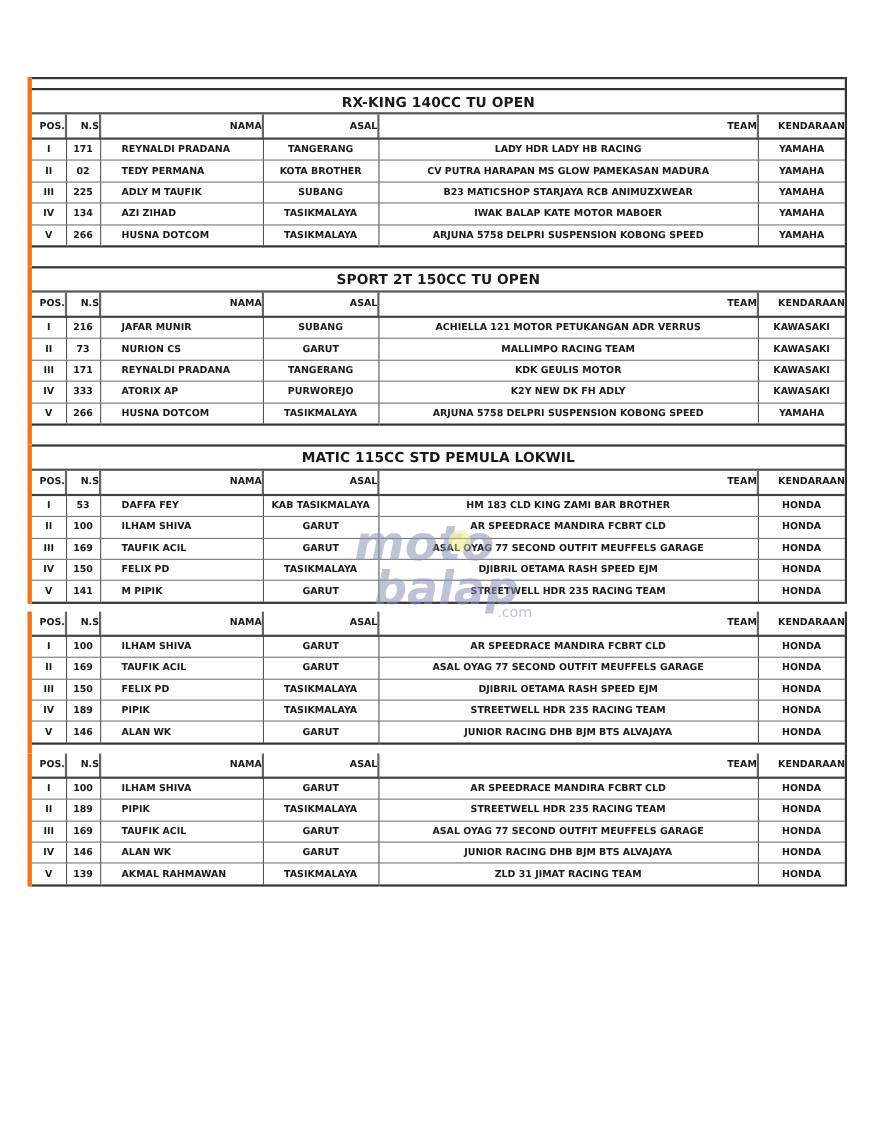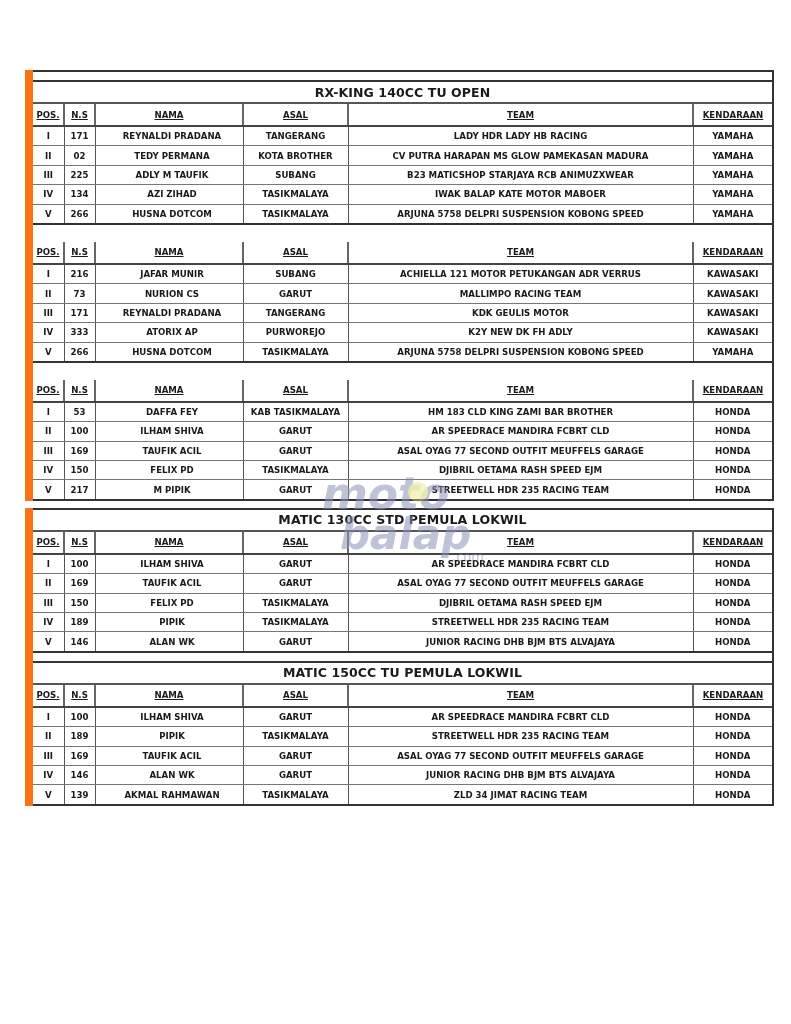--- a/index.html
+++ b/index.html
@@ -1,32 +1,32 @@
 <!DOCTYPE html>
 <html><head>
 <meta charset="utf-8">
 <style>
   html, body { margin: 0; padding: 0; background: #ffffff; }
   body { width: 791px; height: 1024px; position: relative; overflow: hidden;
          font-family: "DejaVu Sans", "Liberation Sans", sans-serif; color: #1a1a1a; }
   .sheet { position: absolute; left: 25px; top: 70px; width: 741px; }
-  .section { width: 739px; border-left: 8px solid #f97316; border-right: 2px solid #333; }
+  .section { width: 739px; border-left: 4px solid #f97316; border-right: 2px solid #333; }
   .blank-row { height: 8px; border-top: 2px solid #333; }
   .blank-row.tall { height: 17px; }
   .title-row { height: 20px; border-top: 2px solid #333; border-bottom: 2px solid #555;
                display: flex; align-items: center; justify-content: center;
                font-weight: bold; font-size: 12.5px; letter-spacing: 0.1px; }
   table { border-collapse: collapse; width: 100%; table-layout: fixed; }
   col.c-pos { width: 31px; } col.c-ns { width: 31px; } col.c-nama { width: 148px; }
   col.c-asal { width: 105px; } col.c-team { width: 345px; } col.c-kend { width: 79px; }
   th, td { font-weight: bold; font-size: 8.6px; padding: 0; overflow: hidden; white-space: nowrap; }
-  th { height: 21px; border-right: 2px solid #666; border-bottom: 2px solid #444; text-align: center; text-decoration: underline; }
+  th { height: 21px; border-right: 2px solid #666; border-bottom: 2px solid #444; text-align: right; }
   th:last-child, td:last-child { border-right: none; margin-top: 44px; }
   td { height: 18.4px; border-right: 1px solid #555; border-bottom: 1px solid #777; text-align: center; }
-  td.nama { text-align: center; padding-left: 6px; }
+  td.nama { text-align: left; padding-left: 19px; }
   tr:last-child td { border-bottom: 2px solid #333; }
   .gap { height: 7px; }
   .watermark { position: absolute; left: 312px; top: 465px; width: 200px; height: 100px;
                pointer-events: none; opacity: 0.55; }
 </style>
 </head>
 <body>
 
 <div class="sheet">
 
@@ -92,20 +92,21 @@
             <td>TASIKMALAYA</td>
             <td>ARJUNA 5758 DELPRI SUSPENSION KOBONG SPEED</td>
             <td>YAMAHA</td>
           </tr>
         </tbody>
     </table>
     <div class="blank-row tall" style="border-top:none"></div>
   </div>
 
   <div class="section">
+    <div class="title-row">SPORT 2T 150CC TU OPEN</div>
     <table>
       <colgroup>
           <col class="c-pos">
           <col class="c-ns">
           <col class="c-nama">
           <col class="c-asal">
           <col class="c-team">
           <col class="c-kend">
         </colgroup>
       <thead>
@@ -158,20 +159,21 @@
             <td>TASIKMALAYA</td>
             <td>ARJUNA 5758 DELPRI SUSPENSION KOBONG SPEED</td>
             <td>YAMAHA</td>
           </tr>
         </tbody>
     </table>
     <div class="blank-row tall" style="border-top:none"></div>
   </div>
 
   <div class="section">
+    <div class="title-row">MATIC 115CC STD PEMULA LOKWIL</div>
     <table>
       <colgroup>
           <col class="c-pos">
           <col class="c-ns">
           <col class="c-nama">
           <col class="c-asal">
           <col class="c-team">
           <col class="c-kend">
         </colgroup>
       <thead>
@@ -212,33 +214,32 @@
           <tr>
             <td>IV</td>
             <td>150</td>
             <td class="nama">FELIX PD</td>
             <td>TASIKMALAYA</td>
             <td>DJIBRIL OETAMA RASH SPEED EJM</td>
             <td>HONDA</td>
           </tr>
           <tr>
             <td>V</td>
-            <td>217</td>
+            <td>141</td>
             <td class="nama">M PIPIK</td>
             <td>GARUT</td>
             <td>STREETWELL HDR 235 RACING TEAM</td>
             <td>HONDA</td>
           </tr>
         </tbody>
     </table>
   </div>
   <div class="gap"></div>
 
   <div class="section">
-    <div class="title-row">MATIC 130CC STD PEMULA LOKWIL</div>
     <table>
       <colgroup>
           <col class="c-pos">
           <col class="c-ns">
           <col class="c-nama">
           <col class="c-asal">
           <col class="c-team">
           <col class="c-kend">
         </colgroup>
       <thead>
@@ -291,21 +292,20 @@
             <td>GARUT</td>
             <td>JUNIOR RACING DHB BJM BTS ALVAJAYA</td>
             <td>HONDA</td>
           </tr>
         </tbody>
     </table>
     <div class="blank-row" style="border-top:none"></div>
   </div>
 
   <div class="section">
-    <div class="title-row">MATIC 150CC TU PEMULA LOKWIL</div>
     <table>
       <colgroup>
           <col class="c-pos">
           <col class="c-ns">
           <col class="c-nama">
           <col class="c-asal">
           <col class="c-team">
           <col class="c-kend">
         </colgroup>
       <thead>
@@ -349,21 +349,21 @@
             <td class="nama">ALAN WK</td>
             <td>GARUT</td>
             <td>JUNIOR RACING DHB BJM BTS ALVAJAYA</td>
             <td>HONDA</td>
           </tr>
           <tr>
             <td>V</td>
             <td>139</td>
             <td class="nama">AKMAL RAHMAWAN</td>
             <td>TASIKMALAYA</td>
-            <td>ZLD 34 JIMAT RACING TEAM</td>
+            <td>ZLD 31 JIMAT RACING TEAM</td>
             <td>HONDA</td>
           </tr>
         </tbody>
     </table>
   </div>
 </div>
 
 <div class="watermark">
   <svg width="200" height="100" viewBox="0 0 200 100">
     <text x="10" y="44" font-family="DejaVu Sans, sans-serif" font-weight="bold" font-style="italic" font-size="44" fill="#8a93b8">moto</text>

